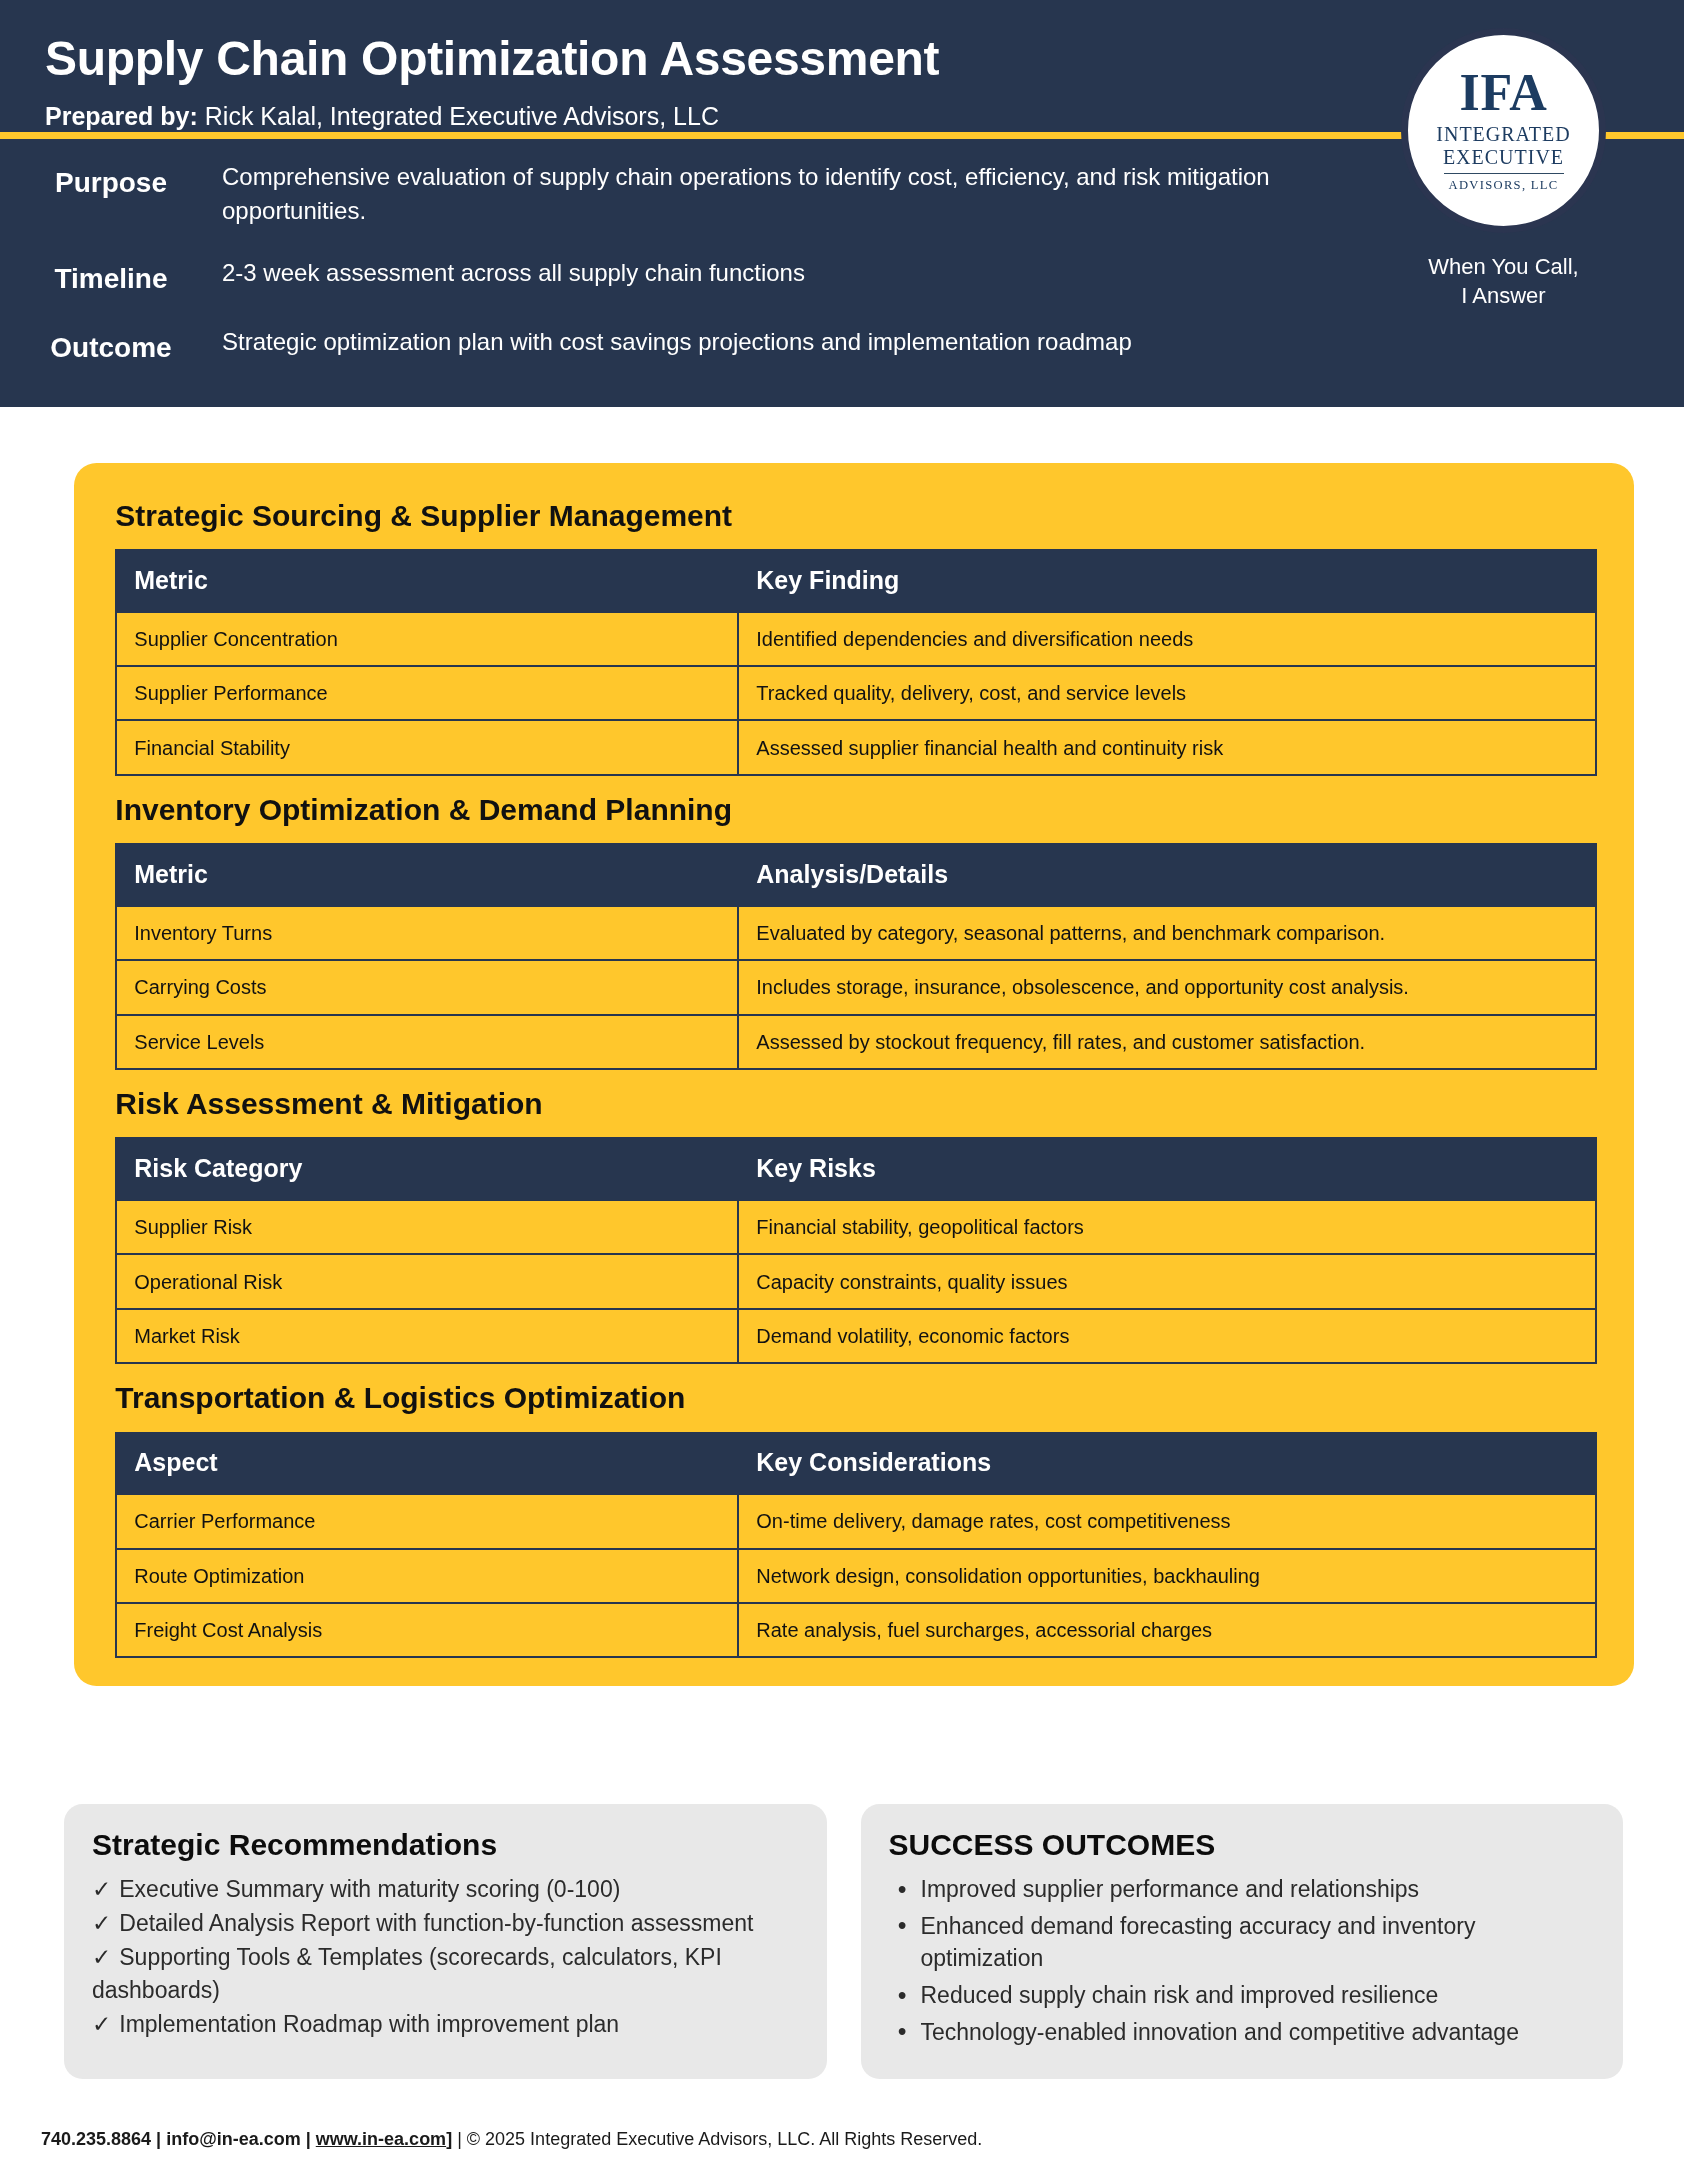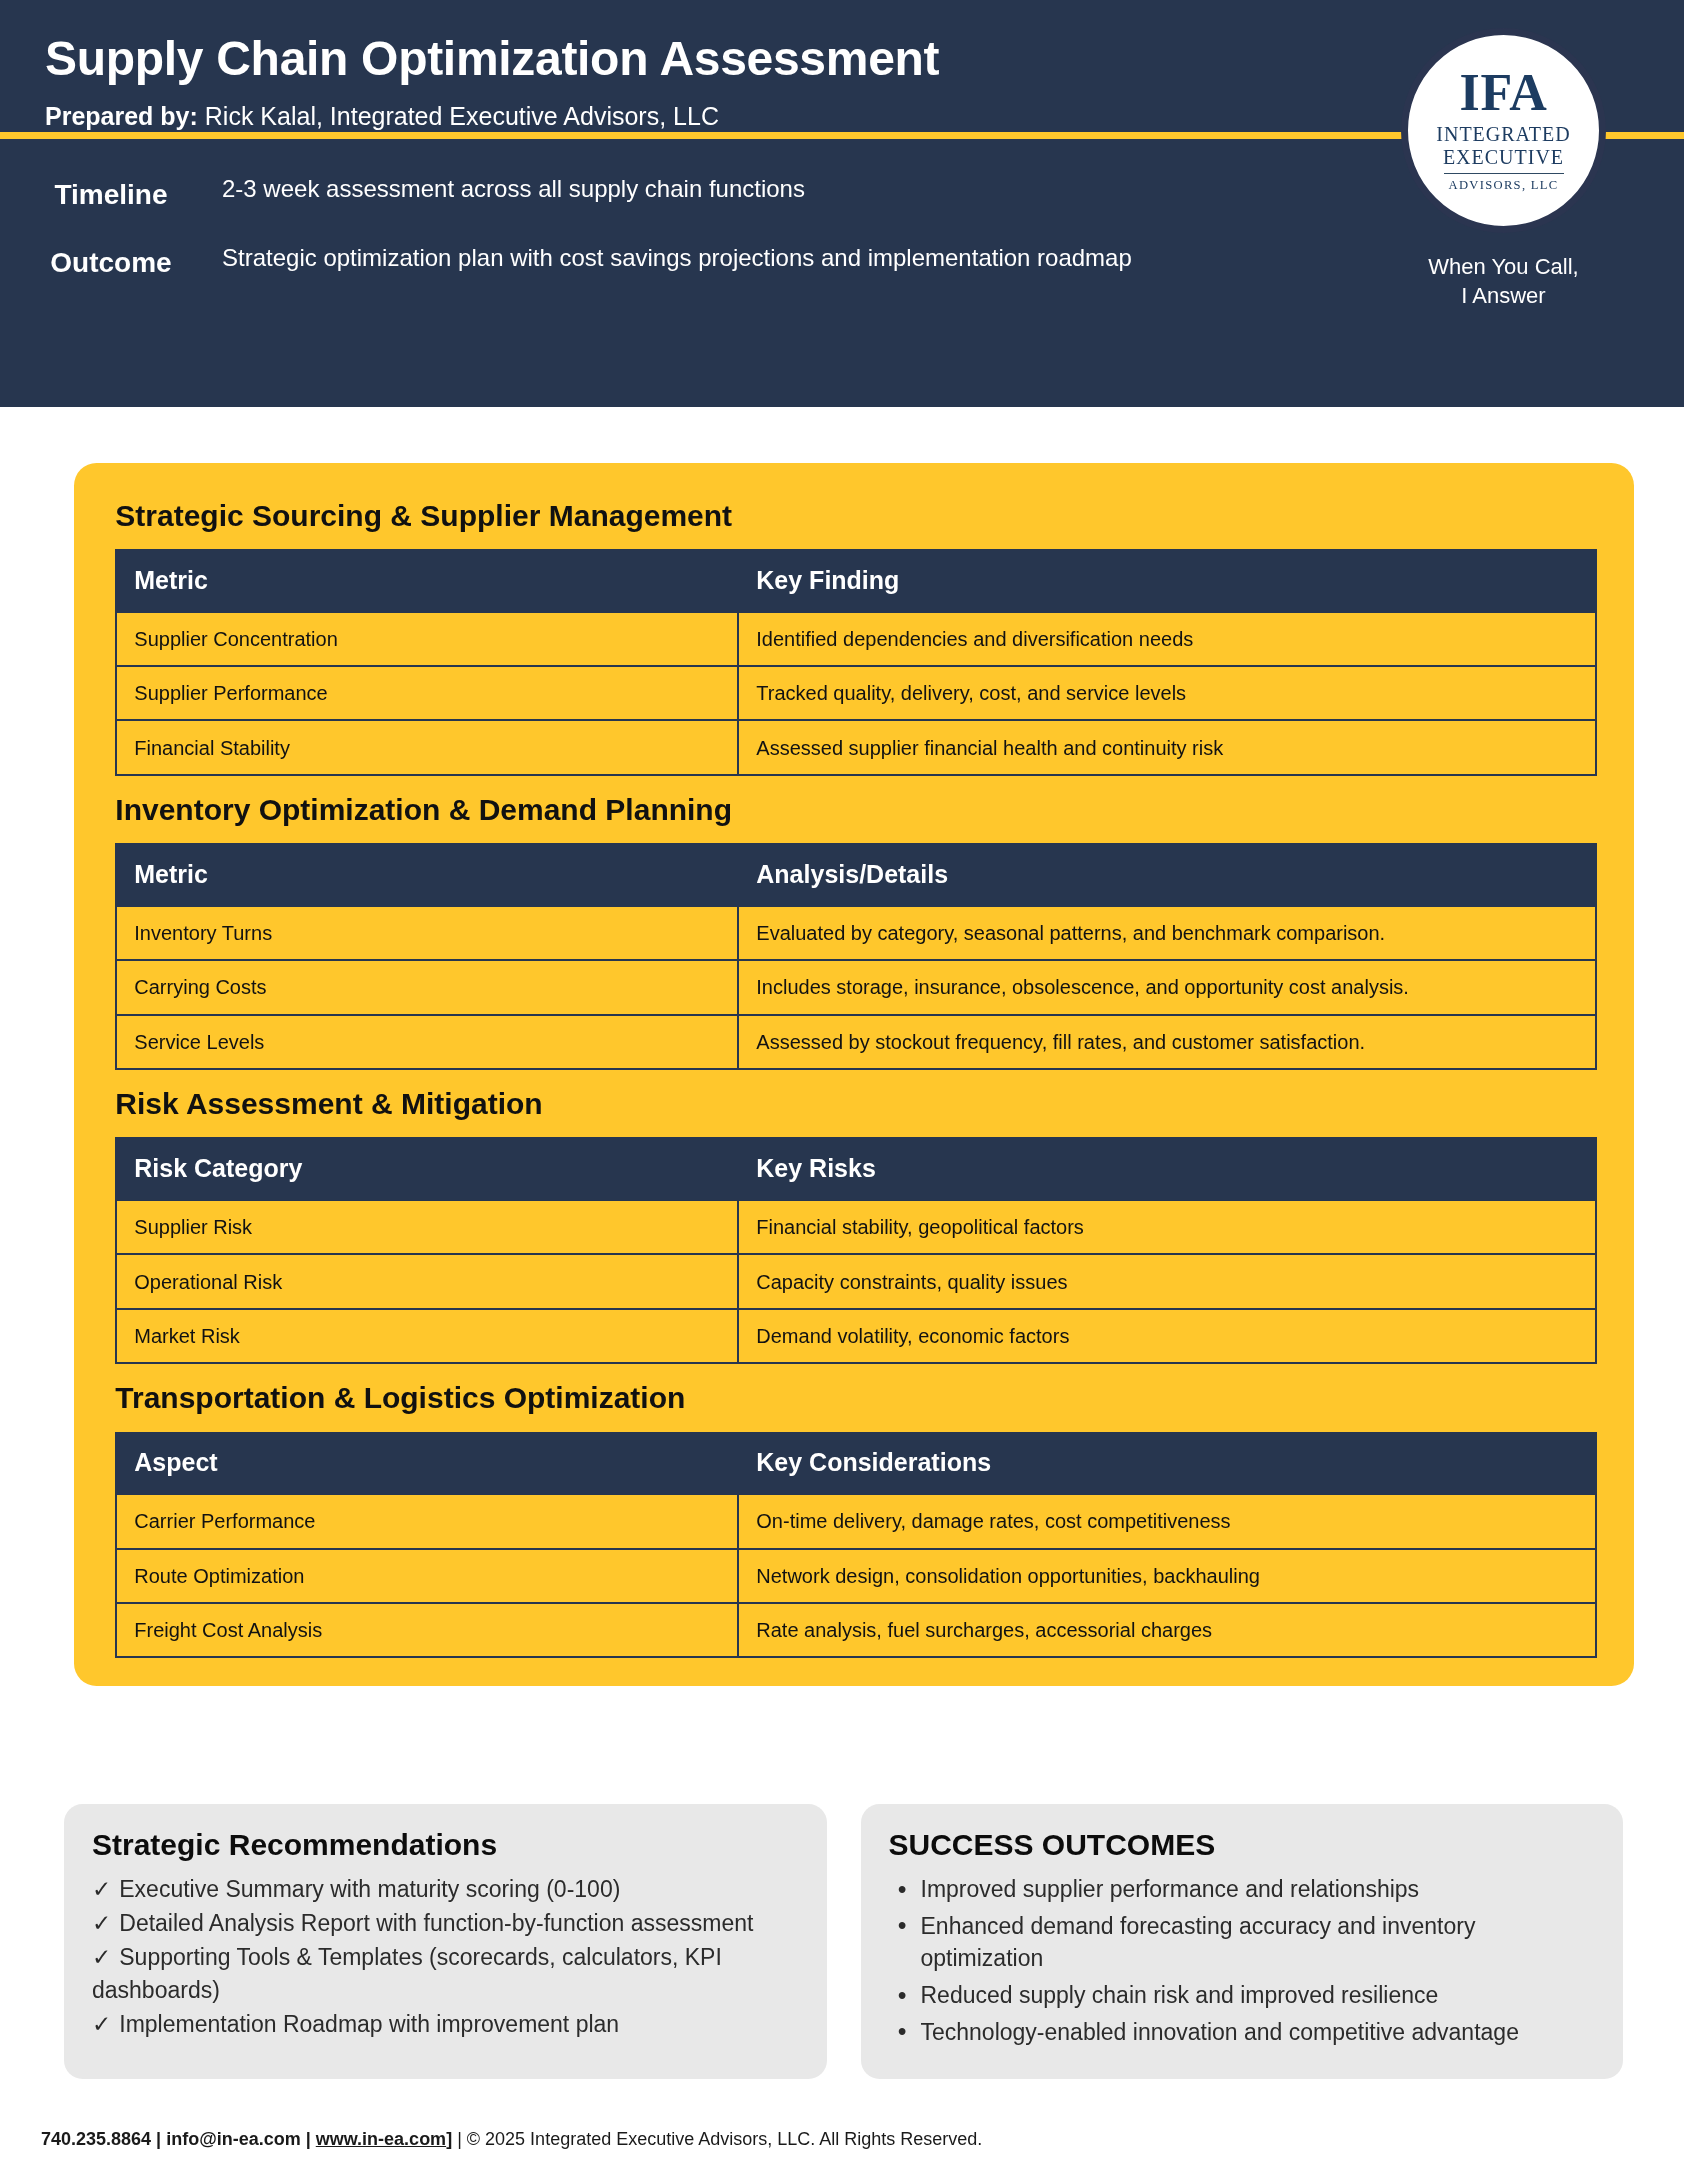--- a/index.html
+++ b/index.html
@@ -248,20 +248,24 @@
       <div class="doc-title">Supply Chain Optimization Assessment</div>
       <div class="prepared-line">
         <span class="prepared-label">Prepared by:</span>
         <span>Rick Kalal, Integrated Executive Advisors, LLC</span>
       </div>
     </div>
 
     <div class="gold-rule"></div>
 
     <div class="meta-table">
+      <div class="meta-row r1">
+        <div class="meta-label">Purpose</div>
+        <div class="meta-value">Comprehensive evaluation of supply chain operations to identify cost, efficiency, and risk mitigation opportunities.</div>
+      </div>
       <div class="meta-row r2">
         <div class="meta-label">Timeline</div>
         <div class="meta-value">2-3 week assessment across all supply chain functions</div>
       </div>
       <div class="meta-row r3">
         <div class="meta-label">Outcome</div>
         <div class="meta-value">Strategic optimization plan with cost savings projections and implementation roadmap</div>
       </div>
     </div>
 

